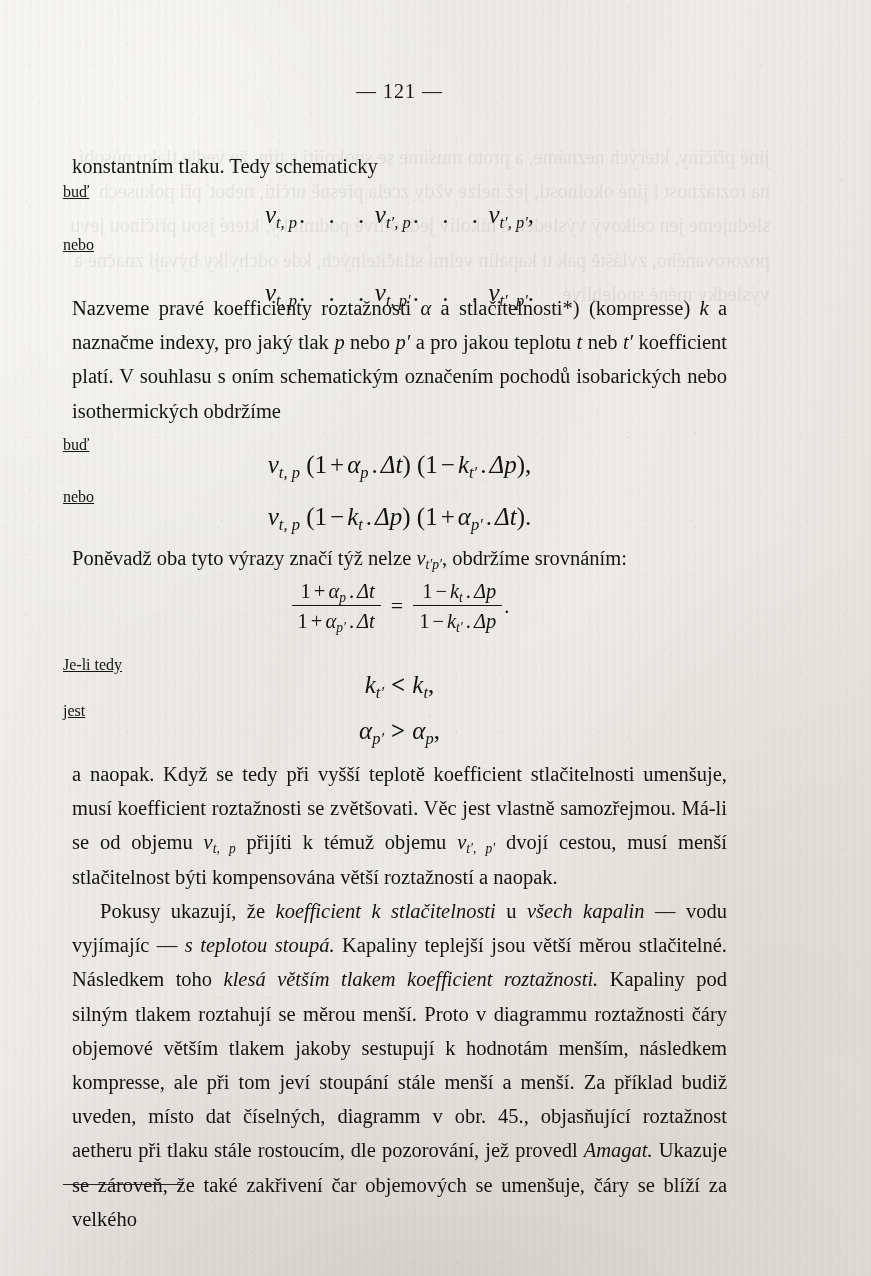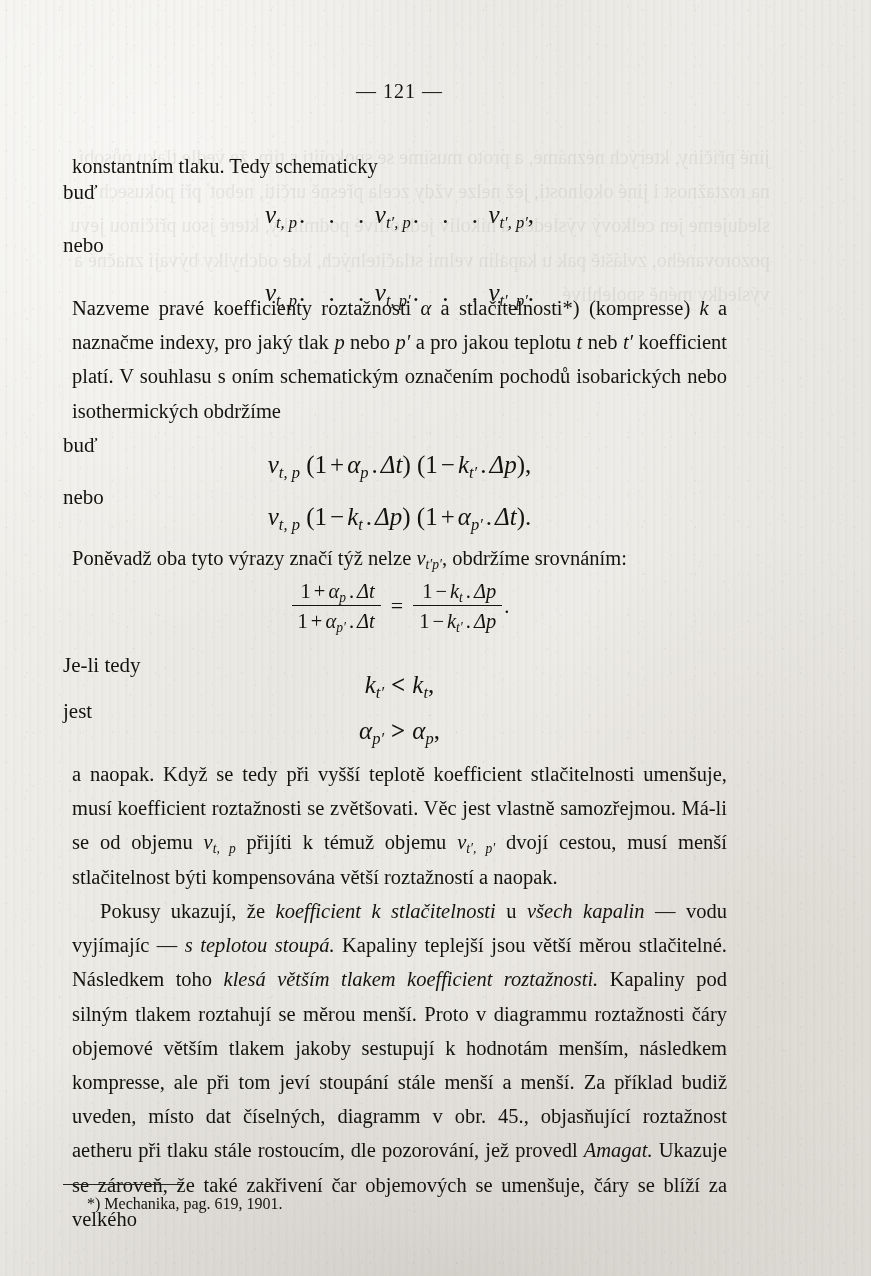--- a/index.html
+++ b/index.html
@@ -102,22 +102,23 @@
 
   .para.indent { text-indent: 28px; }
 
   .block {
     position: absolute;
     left: 0;
     width: 673px;
   }
 
   .label {
-    font-size: 21px;
-    line-height: 34.2px;
+    font-size: 16px;
+    line-height: 34.2px;
+    text-decoration: underline;
   }
 
   .eq {
     text-align: center;
     font-size: 25px;
     line-height: 34.2px;
   }
 
   .math {
     font-family: "Liberation Serif", "DejaVu Serif", serif;
@@ -277,16 +278,15 @@
 
     <div class="block" style="top:748px;">
       <p class="para"><span>a naopak. Když se tedy při vyšší teplotě koefficient stlačitelnosti umenšuje, musí koefficient roztažnosti se zvětšovati. Věc jest vlastně samozřejmou. Má-li se od objemu </span><span class="math">v</span><sub class="math">t, p</sub><span> přijíti k témuž objemu </span><span class="math">v</span><sub class="math">t′, p′</sub><span> dvojí cestou, musí menší stlačitelnost býti kompensována větší roztažností a naopak.</span></p>
     </div>
 
     <div class="block" style="top:885px;">
       <p class="para indent"><span>Pokusy ukazují, že </span><i class="it">koefficient k stlačitelnosti</i><span> u </span><i class="it">všech kapalin</i><span> — vodu vyjímajíc — </span><i class="it">s teplotou stoupá.</i><span> Kapaliny teplejší jsou větší měrou stlačitelné. Následkem toho </span><i class="it">klesá větším tlakem koefficient roztažnosti.</i><span> Kapaliny pod silným tlakem roztahují se měrou menší. Proto v diagrammu roztažnosti čáry objemové větším tlakem jakoby sestupují k hodnotám menším, následkem kompresse, ale při tom jeví stoupání stále menší a menší. Za příklad budiž uveden, místo dat číselných, diagramm v obr. 45., objasňující roztažnost aetheru při tlaku stále rostoucím, dle pozorování, jež provedl </span><i class="it">Amagat.</i><span> Ukazuje se zároveň, že také zakřivení čar objemových se umenšuje, čáry se blíží za velkého</span></p>
     </div>
 
     <div class="footrule" style="top:1184px;"></div>
-    <div class="footnote" style="top:1192px;">*) Mechanika, pag. 619, 1901.</div>
 
   </div>
 </div>
 
 </body></html>

